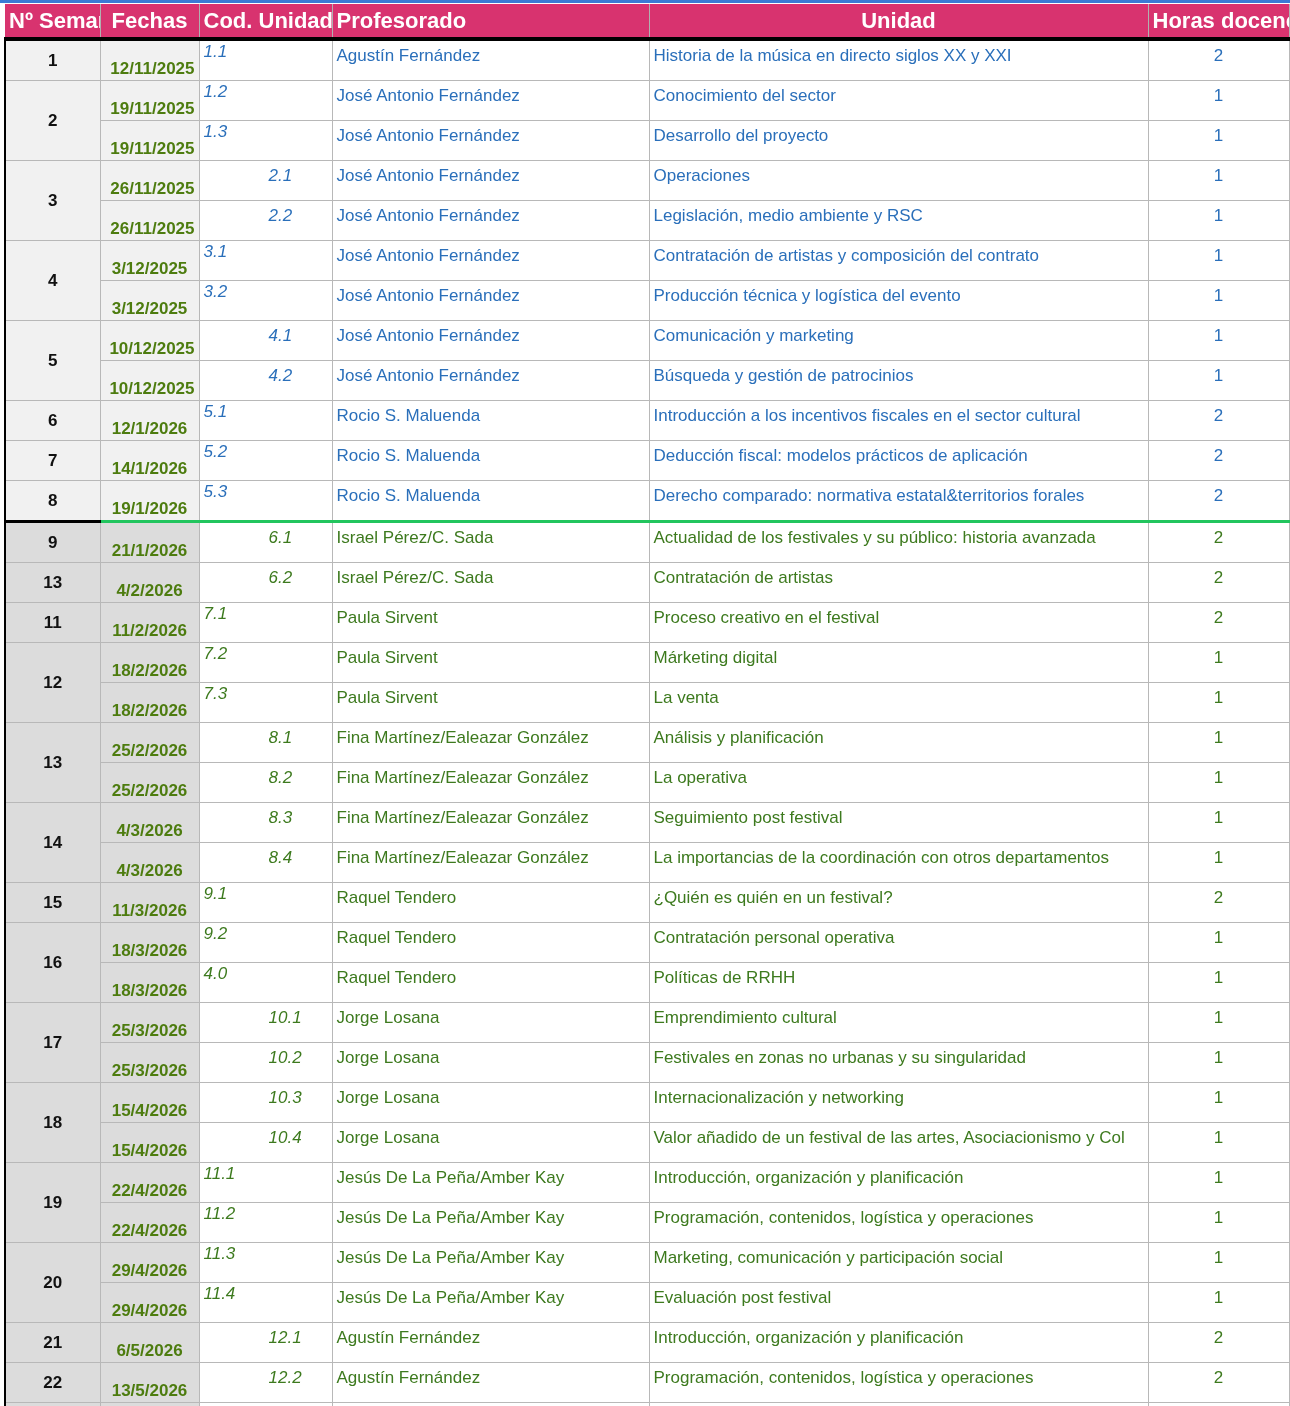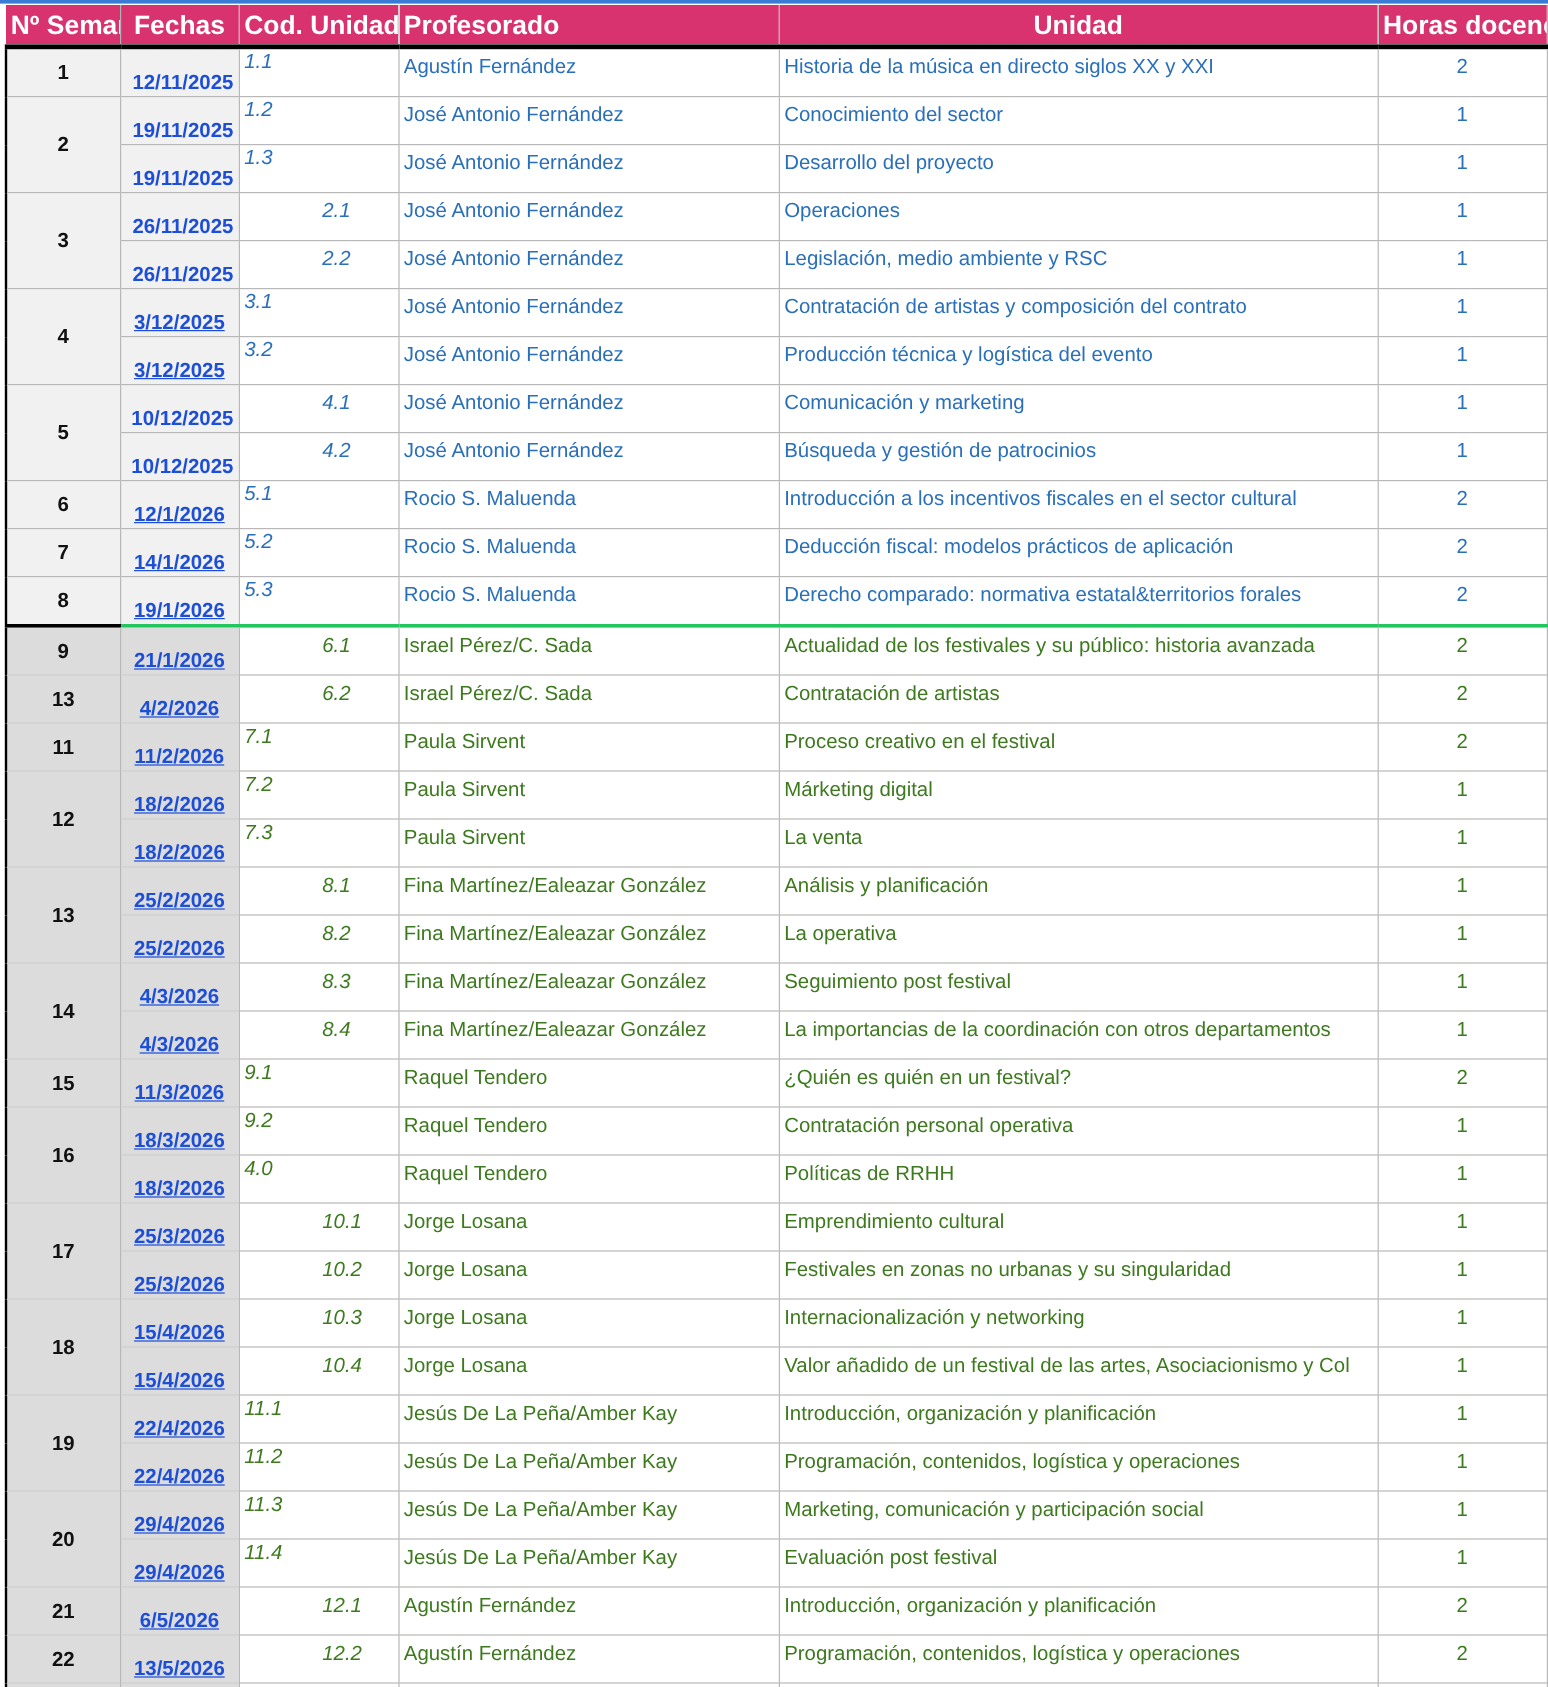--- a/index.html
+++ b/index.html
@@ -11,23 +11,23 @@
   table.sheet col.c-cod { width: 133px; }
   table.sheet col.c-pro { width: 317px; }
   table.sheet col.c-uni { width: 499px; }
   table.sheet col.c-hor { width: 141px; }
   table.sheet col.c-ext { width: 2px; }
   thead th { background: #d8336f; color: #ffffff; font-weight: bold; font-size: 22px; height: 33px; padding: 0 4px; border-right: 1px solid #b0b0b0; border-bottom: 4px solid #000; white-space: nowrap; overflow: hidden; }
   thead th.left { text-align: left; }
   thead th.center { text-align: center; }
   tbody td { height: 34px; border: 1px solid #b8b8b8; font-size: 17px; padding: 0 4px; white-space: nowrap; overflow: hidden; vertical-align: top; }
   td.sem { background: #f1f1f1; font-weight: bold; text-align: center; vertical-align: middle; color: #111; border-left: 2px solid #000; }
-  td.fec { background: #f1f1f1; font-weight: bold; text-align: right; vertical-align: bottom; padding-bottom: 1px; color: #1d4ed8; }
+  td.fec { background: #f1f1f1; font-weight: bold; text-align: right; vertical-align: bottom; padding-bottom: 1px; color: #4d7c0f; }
   tr.g2 td.sem, tr.g2 td.fec { background: #dcdcdc; }
-  td.fec.centered { text-align: center; text-decoration: underline; }
+  td.fec.centered { text-align: center; }
   td.cod { padding-top: 1px; font-style: italic; }
   td.cod.indent { padding-left: 69px; padding-top: 5px; }
   td.pro, td.uni { padding-top: 5px; }
   td.hor { text-align: center; padding-top: 5px; }
   tr.blue td.cod, tr.blue td.pro, tr.blue td.uni, tr.blue td.hor { color: #2a6fba; }
   tr.green td.cod, tr.green td.pro, tr.green td.uni, tr.green td.hor { color: #3d7a1e; }
   tr.sepline td { border-bottom: 3px solid #22c55e; }
   td.ext { border: none; }
 </style>
 </head>

